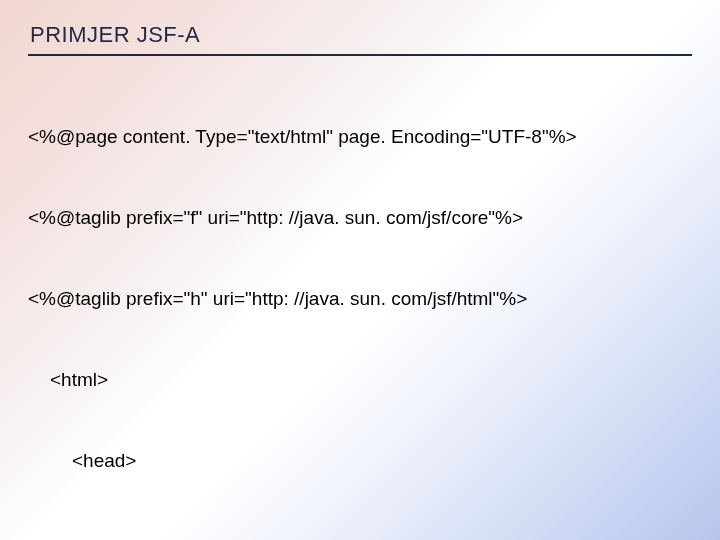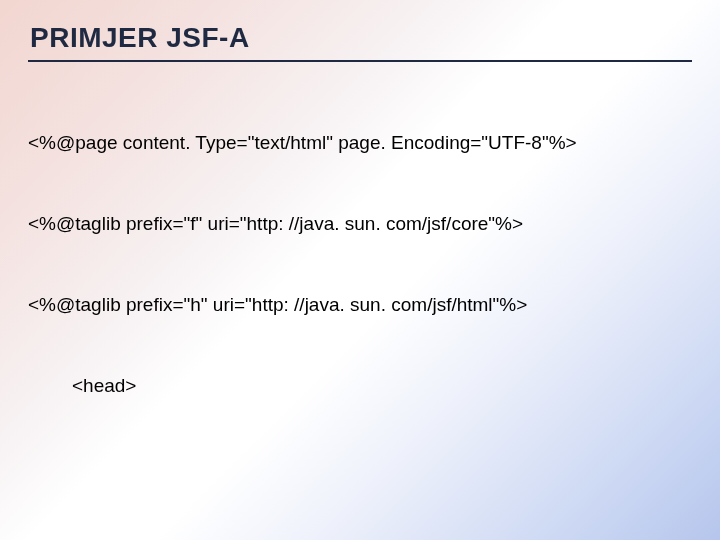--- a/index.html
+++ b/index.html
@@ -22,22 +22,22 @@
       #ffffff 45%,
       #ffffff 55%,
       #eef1fb 68%,
       #c7d4f2 90%,
       #b6c5ec 100%
     );
     box-sizing: border-box;
     padding: 22px 28px 0 28px;
   }
   .title {
-    font-size: 28px;
-    font-weight: bold;
+    font-size: 22px;
+    font-weight: normal;
     color: #1f2a42;
     letter-spacing: 0.5px;
     margin: 0 0 6px 2px;
   }
   .rule {
     height: 0;
     border-top: 2px solid #1f2a42;
     margin: 0 0 14px 0;
   }
   .code {
@@ -55,20 +55,21 @@
 <body>
 
 <div class="slide">
   <h1 class="title">PRIMJER JSF-A</h1>
   <div class="rule"></div>
 
   <div class="code">
     <span class="i0">&lt;%@page content. Type="text/html" page. Encoding="UTF-8"%&gt;</span>
     <span class="i0">&lt;%@taglib prefix="f" uri="http: //java. sun. com/jsf/core"%&gt;</span>
     <span class="i0">&lt;%@taglib prefix="h" uri="http: //java. sun. com/jsf/html"%&gt;</span>
+    <span class="i1">&lt;html&gt;</span>
     <span class="i2">&lt;head&gt;</span>
     
     
     
     
     
     
     
     
     

